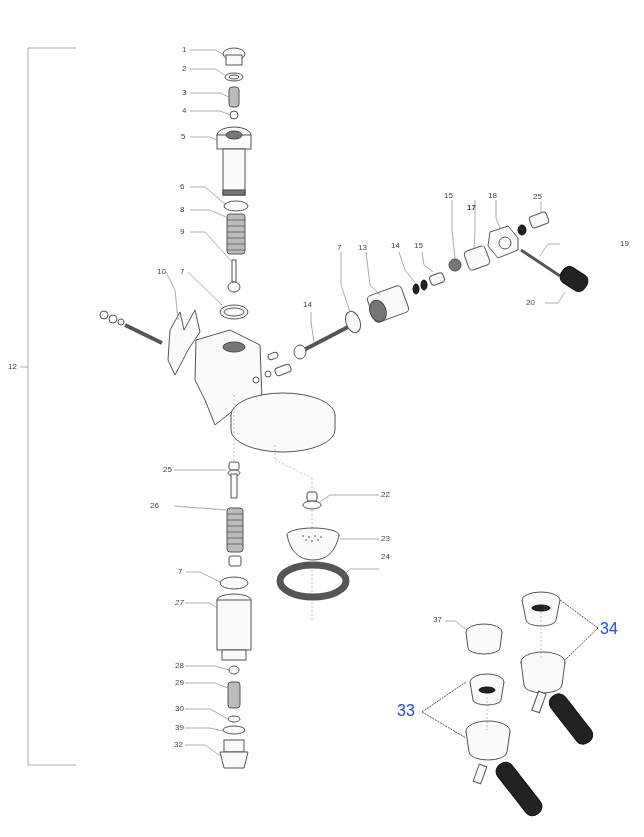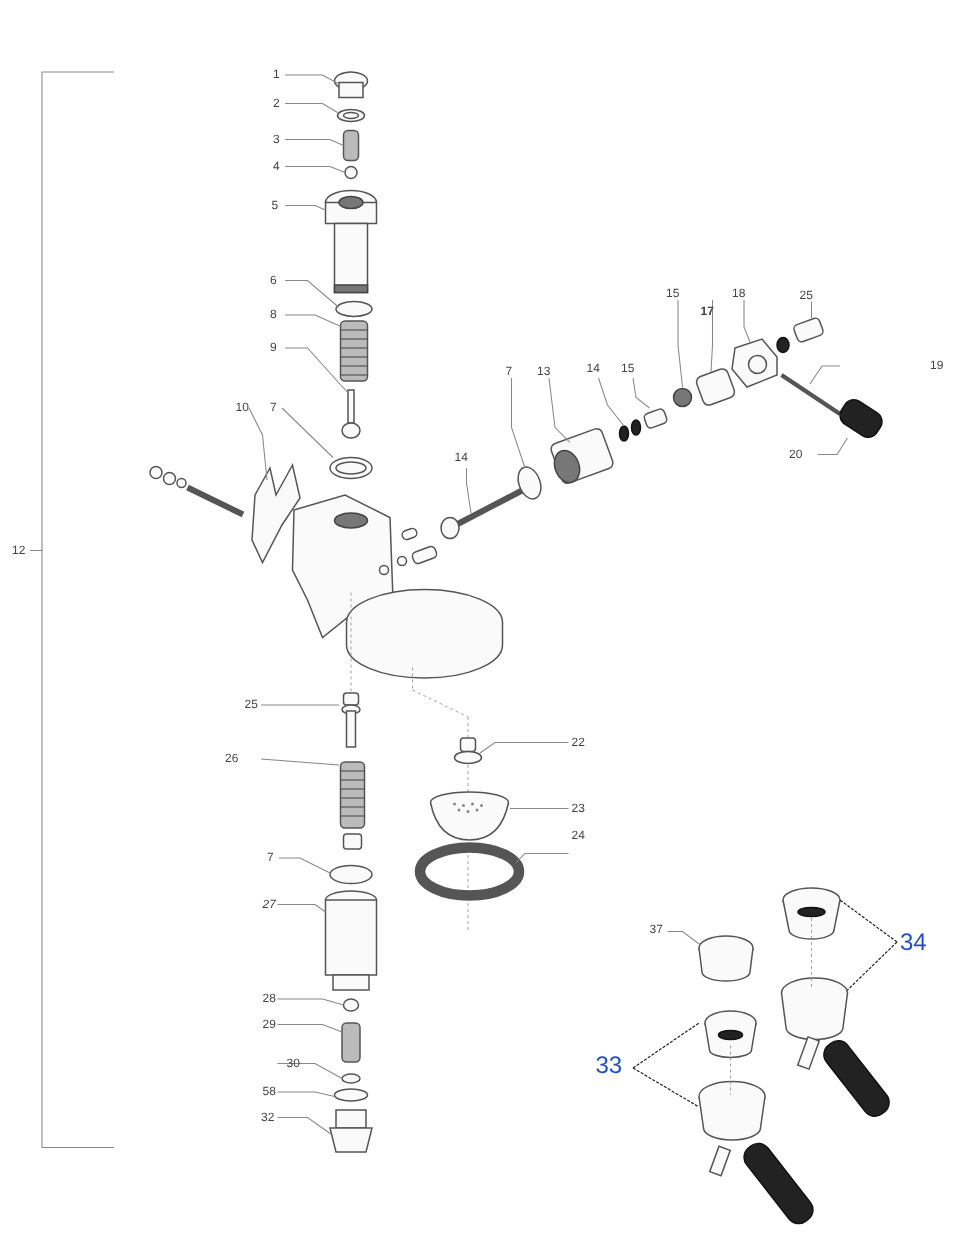--- a/index.html
+++ b/index.html
@@ -267,20 +267,20 @@
   <span class="lbl" style="left:533px;top:193px;">25</span>
   <span class="lbl" style="left:163px;top:466px;">25</span>
   <span class="lbl" style="left:150px;top:502px;">26</span>
   <span class="lbl" style="left:178px;top:568px;">7</span>
   <span class="lbl" style="left:175px;top:599px;font-style:italic;">27</span>
   <span class="lbl" style="left:381px;top:491px;">22</span>
   <span class="lbl" style="left:381px;top:535px;">23</span>
   <span class="lbl" style="left:381px;top:553px;">24</span>
   <span class="lbl" style="left:175px;top:662px;">28</span>
   <span class="lbl" style="left:175px;top:679px;">29</span>
-  <span class="lbl" style="left:175px;top:705px;margin-left:16px;">30</span>
-  <span class="lbl" style="left:175px;top:724px;">58</span>
+  <span class="lbl" style="left:175px;top:705px;">30</span>
+  <span class="lbl" style="left:175px;top:724px;">39</span>
   <span class="lbl" style="left:174px;top:741px;">32</span>
 
   <span class="lbl" style="left:433px;top:616px;">37</span>
   <span class="lbl-big" style="left:397px;top:703px;">33</span>
   <span class="lbl-big" style="left:600px;top:621px;">34</span>
 </div>
 
 </body></html>

